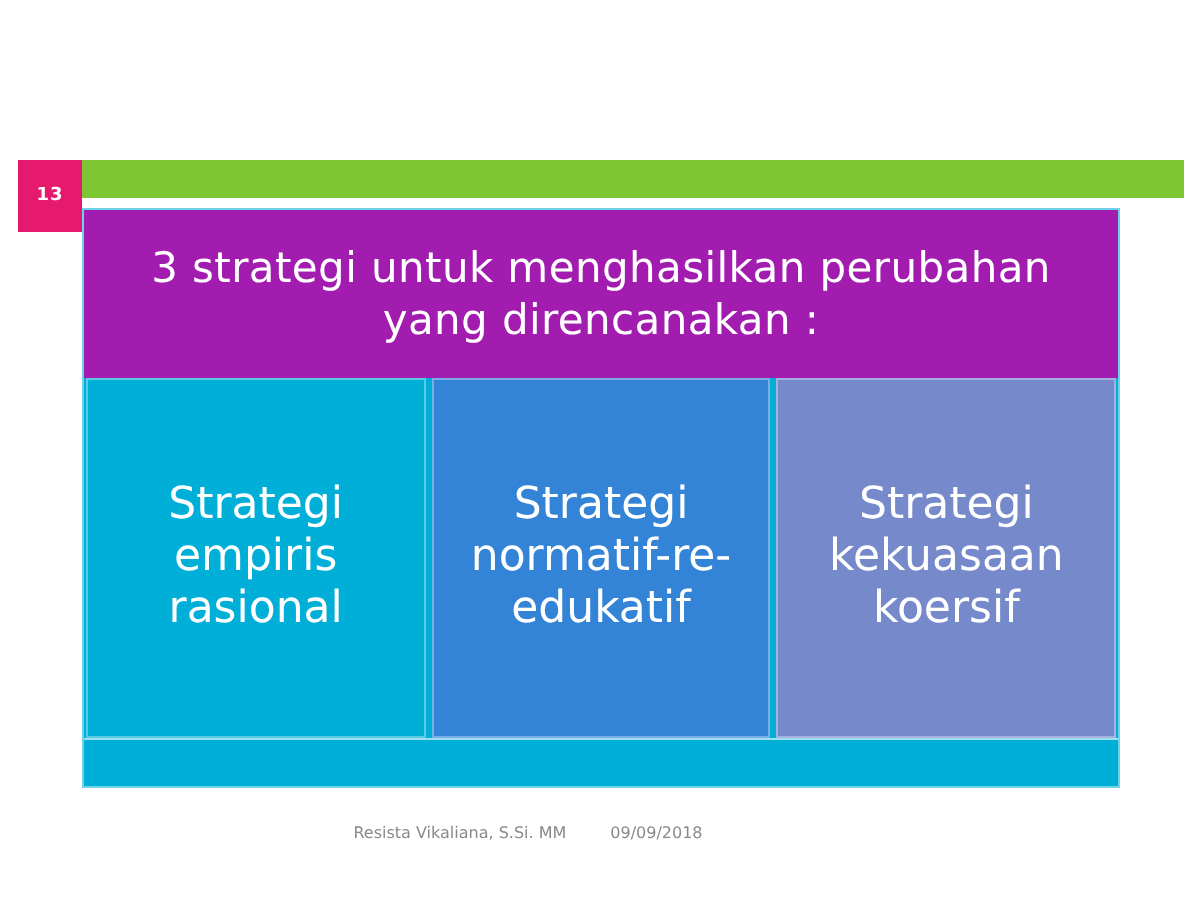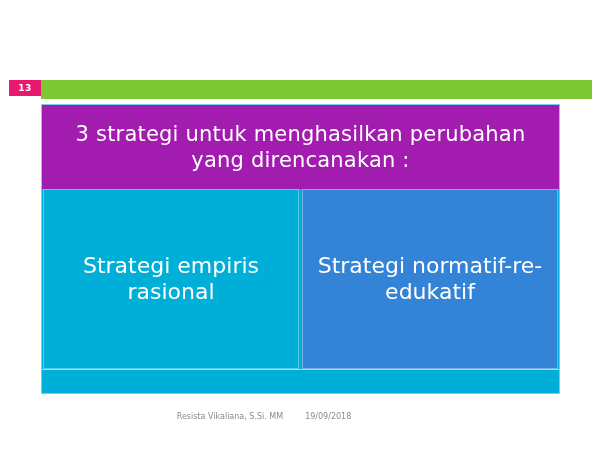--- a/index.html
+++ b/index.html
@@ -23,21 +23,21 @@
     height: 449px;
     background: #ffffff;
   }
 
   
   #page-badge {
     position: absolute;
     left: 9px;
     top: 80px;
     width: 32px;
-    height: 16px;
+    height: 36px;
     background: #E5196E;
     color: #ffffff;
     font-size: 9px;
     font-weight: bold;
     display: flex;
     align-items: center;
     justify-content: center;
     letter-spacing: 0.5px;
     font-family: "DejaVu Sans", sans-serif;
   }
@@ -151,23 +151,26 @@
       <div id="title-text">3 strategi untuk menghasilkan perubahan yang direncanakan :</div>
     </div>
 
     <div id="columns">
       <div class="column" id="col-1" style="background: rgb(0, 175, 215);">
         <div class="column-label">Strategi empiris rasional</div>
       </div>
       <div class="column" id="col-2" style="background: rgb(51, 131, 214); justify-content: flex-end;">
         <div class="column-label">Strategi normatif-re-edukatif</div>
       </div>
+      <div class="column" id="col-3" style="background: rgb(117, 137, 203);">
+        <div class="column-label">Strategi kekuasaan koersif</div>
+      </div>
     </div>
 
     <div id="bottom-strip"></div>
   </div>
 
   <div id="footer">
     <span>Resista Vikaliana, S.Si. MM</span>
-    <span>19/09/2018</span>
+    <span>09/09/2018</span>
   </div>
 
 </div>
 
 </body></html>

